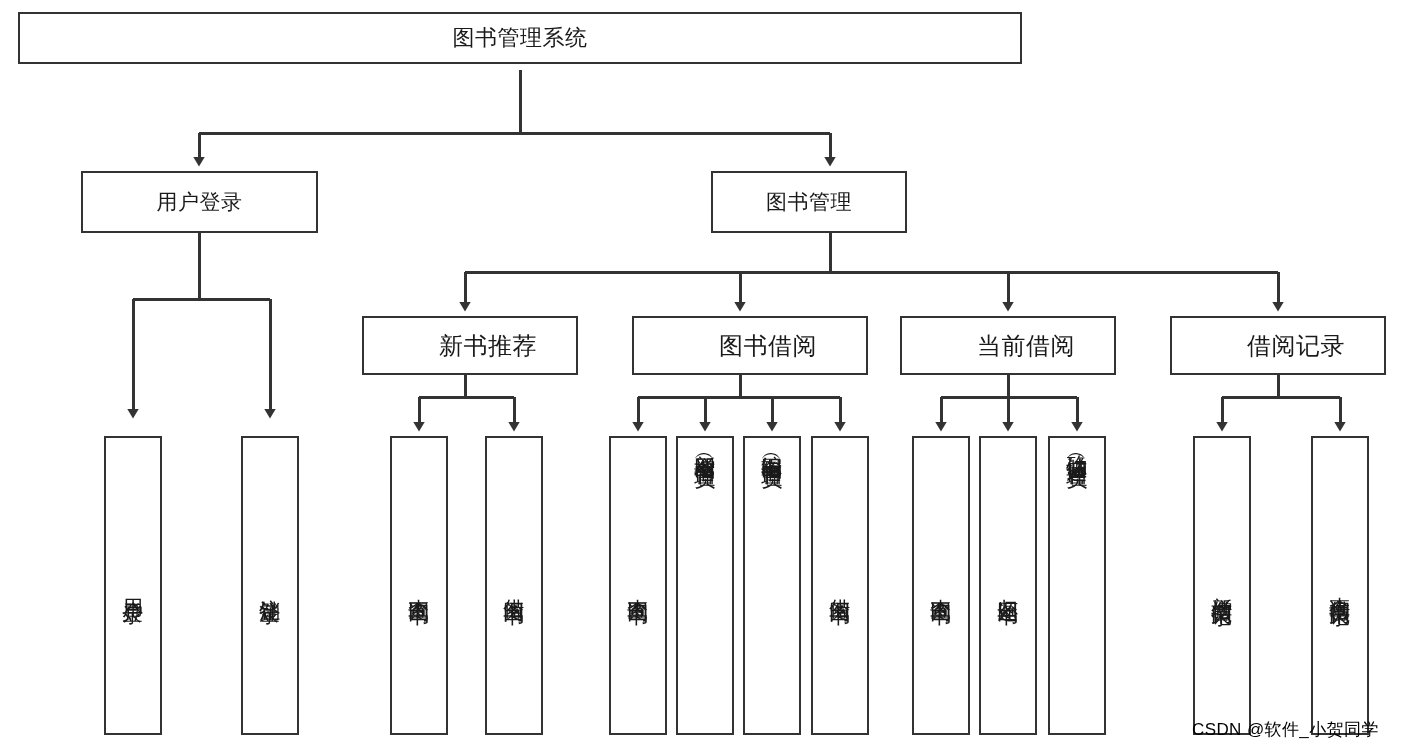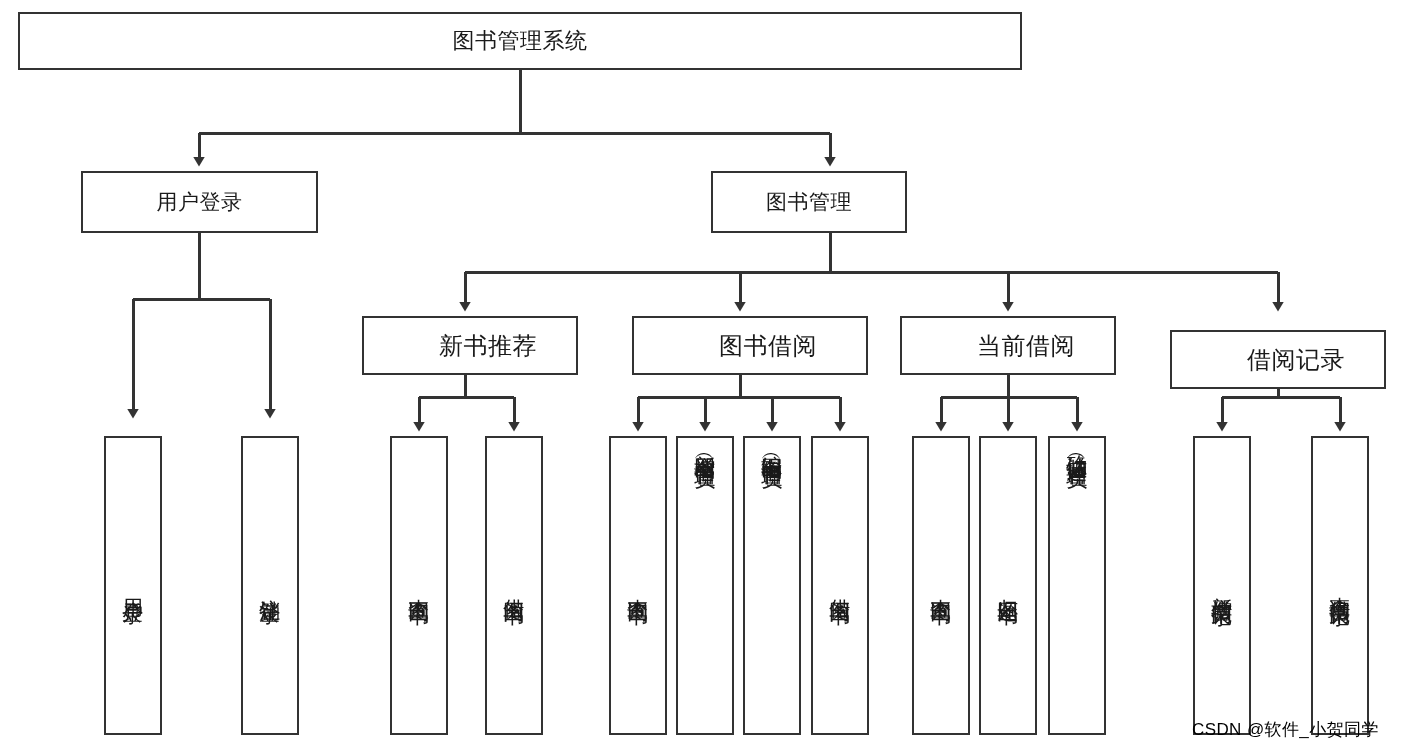--- a/index.html
+++ b/index.html
@@ -121,41 +121,41 @@
       <path d="M1077,397 L1077,423" marker-end="url(#arrow)"></path>
 
       <path d="M1278,375 L1278,397"></path>
       <path d="M1222,397 L1340,397"></path>
       <path d="M1222,397 L1222,423" marker-end="url(#arrow)"></path>
       <path d="M1340,397 L1340,423" marker-end="url(#arrow)"></path>
 
     </g>
   </svg>
 
-  <div class="node root" style="left:18px; top:12px; width:1004px; height:58px;">
+  <div class="node root" style="left:18px; top:12px; width:1004px; height:52px;">
     <span class="label">图书管理系统</span>
   </div>
 
   <div class="node lvl2" style="left:81px; top:171px; width:237px; height:62px;">
     <span class="label">用户登录</span>
   </div>
   <div class="node lvl2" style="left:711px; top:171px; width:196px; height:62px;">
     <span class="label">图书管理</span>
   </div>
 
   <div class="node lvl3" style="left:362px; top:316px; width:216px; height:59px;">
     <span class="label">新书推荐</span>
   </div>
   <div class="node lvl3" style="left:632px; top:316px; width:236px; height:59px;">
     <span class="label">图书借阅</span>
   </div>
   <div class="node lvl3" style="left:900px; top:316px; width:216px; height:59px;">
     <span class="label">当前借阅</span>
   </div>
-  <div class="node lvl3" style="left:1170px; top:330px; width:216px; height:59px;">
+  <div class="node lvl3" style="left:1170px; top:316px; width:216px; height:59px;">
     <span class="label">借阅记录</span>
   </div>
 
   <div class="node leaf center-v" style="left:104px; top:436px; width:58px; height:299px;">
     <span class="label">用户登录</span>
   </div>
   <div class="node leaf center-v" style="left:241px; top:436px; width:58px; height:299px;">
     <span class="label">注销登录</span>
   </div>
 

